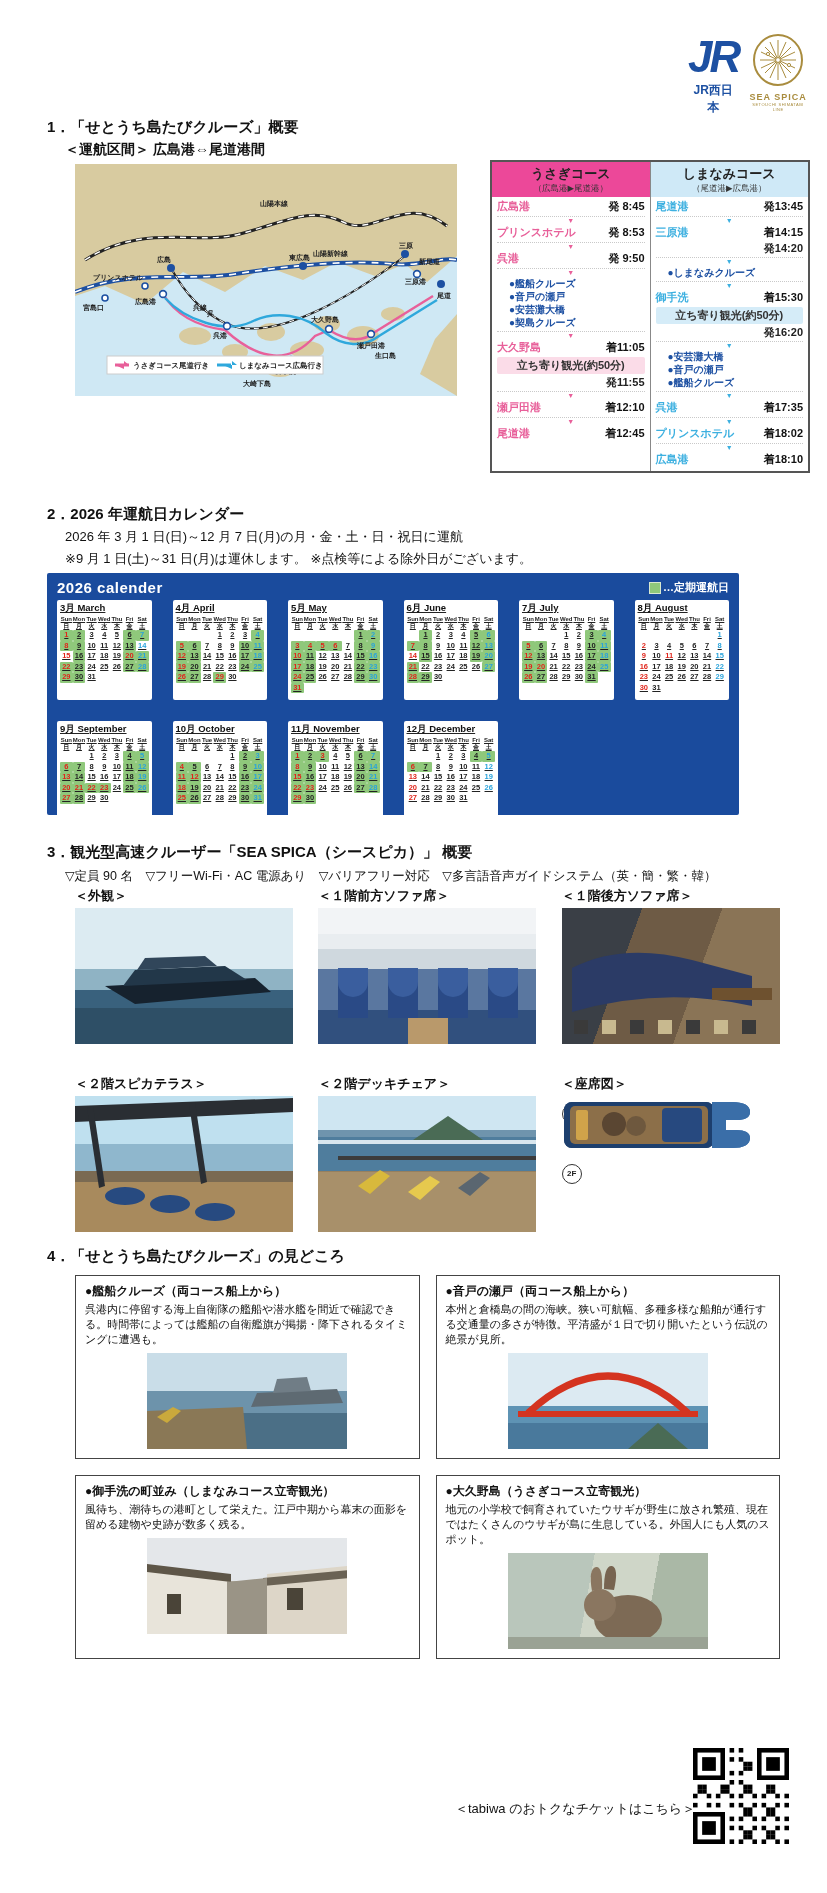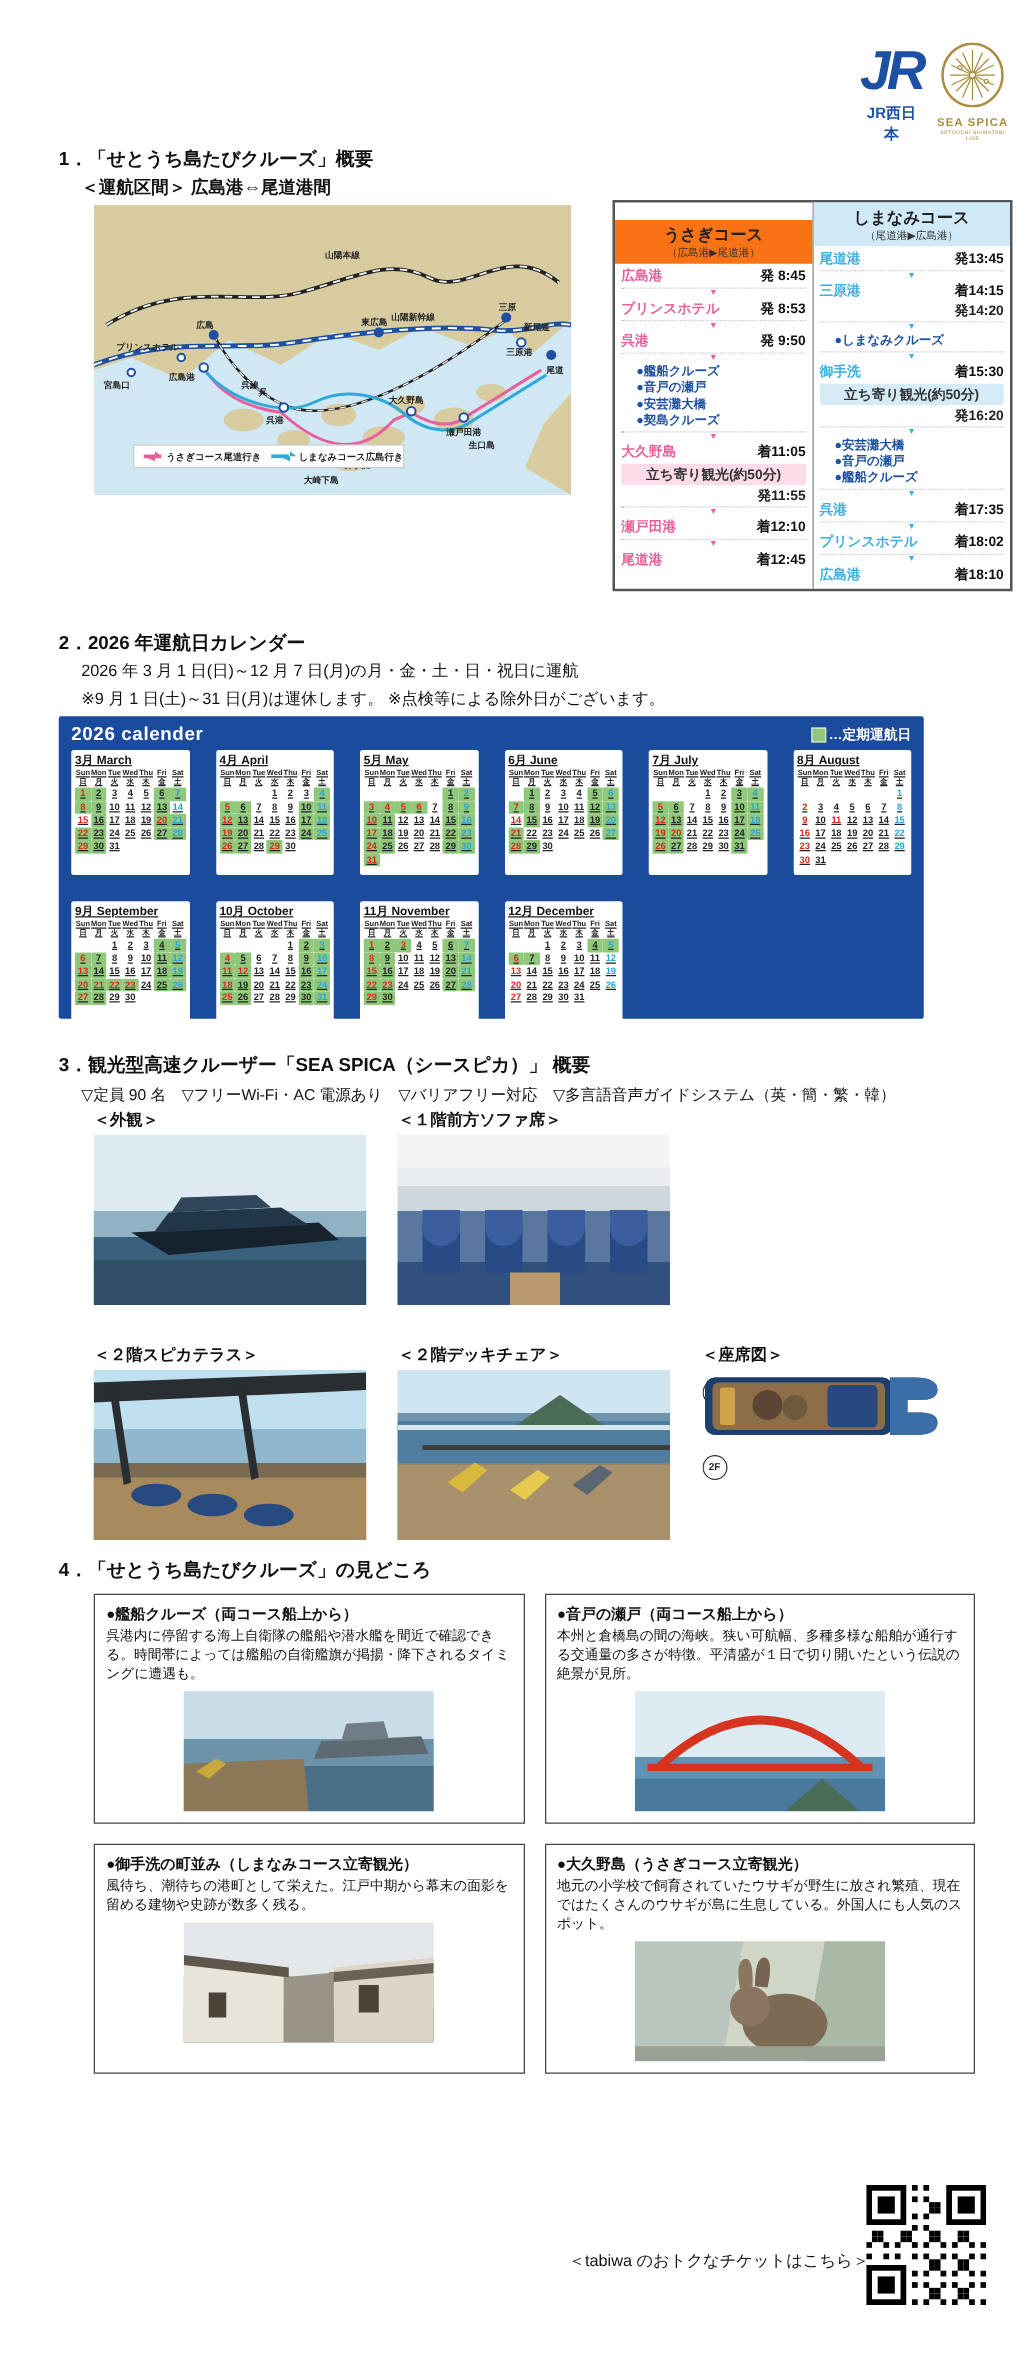--- a/index.html
+++ b/index.html
@@ -19,21 +19,21 @@
   .sec-sub{font-size:14px;font-weight:bold;color:#111;}
 
   
   #s1{position:absolute;left:47px;top:118px;width:760px;}
   #s1 .sec-sub{margin:4px 0 0 18px;}
   #map-wrap{position:absolute;left:28px;top:46px;width:382px;height:232px;}
   #timetable{position:absolute;left:443px;top:42px;width:316px;border:2px solid #555;display:flex;background:#fff;font-size:10.5px;}
   .tt-col{width:50%;display:flex;flex-direction:column;}
   .tt-col+.tt-col{border-left:1px solid #888;}
   .tt-head{text-align:center;padding:3px 0 2px;}
-  .tt-head.pink{background:#f97316;margin-top:14px;}
+  .tt-head.pink{background:#ec4899;}
   .tt-head.blue{background:#cfe9f7;}
   .tt-head .t1{font-size:13px;font-weight:bold;color:#222;display:block;}
   .tt-head .t2{font-size:8.5px;color:#333;display:block;}
   .tt-body{padding:1px 5px 3px;display:flex;flex-direction:column;}
   .tt-row{display:flex;justify-content:space-between;align-items:baseline;padding:1px 0;}
   .tt-name{font-weight:bold;font-size:11px;}
   .pinkc .tt-name{color:#e8609a;}
   .bluec .tt-name{color:#3db0e0;}
   .tt-time{font-weight:bold;color:#111;font-size:11px;}
   .tt-arrow{text-align:center;font-size:7px;line-height:7px;border-top:1px dotted #c9c9c9;margin-top:1px;}
@@ -1016,20 +1016,36 @@
               <path d="M20,70 h30 v40 h-30 z" fill="#2a4a86"></path>
               <path d="M20,60 h30 v14 a4,4 0 0 1 -30,0 z" fill="#3a5e9e"></path>
               <path d="M70,70 h30 v40 h-30 z" fill="#2a4a86"></path>
               <path d="M70,60 h30 v14 a4,4 0 0 1 -30,0 z" fill="#3a5e9e"></path>
               <path d="M120,70 h30 v40 h-30 z" fill="#2a4a86"></path>
               <path d="M120,60 h30 v14 a4,4 0 0 1 -30,0 z" fill="#3a5e9e"></path>
               <path d="M170,70 h30 v40 h-30 z" fill="#2a4a86"></path>
               <path d="M170,60 h30 v14 a4,4 0 0 1 -30,0 z" fill="#3a5e9e"></path>
               <path d="M0,0 H218 V26 H0 Z" fill="#f2f4f6"></path>
               <path d="M90,110 H130 V136 H90 Z" fill="#b9996b"></path>
+            </svg>
+          </div>
+        </div>
+        <div>
+          <div class="ph-cap">＜１階後方ソファ席＞</div>
+          <div class="ph-box ph-sofa-rear">
+            <svg width="218" height="136">
+              <path d="M10,60 q50,-26 120,-8 l60,16 v30 q-90,-20 -180,6 z" fill="#2b3b66"></path>
+              <path d="M12,112 h14 v14 h-14 z" fill="#3a3a3a"></path>
+              <path d="M40,112 h14 v14 h-14 z" fill="#c8b98f"></path>
+              <path d="M68,112 h14 v14 h-14 z" fill="#3a3a3a"></path>
+              <path d="M96,112 h14 v14 h-14 z" fill="#c8b98f"></path>
+              <path d="M124,112 h14 v14 h-14 z" fill="#3a3a3a"></path>
+              <path d="M152,112 h14 v14 h-14 z" fill="#c8b98f"></path>
+              <path d="M180,112 h14 v14 h-14 z" fill="#3a3a3a"></path>
+              <path d="M150,80 h60 v12 h-60 z" fill="#6e512f"></path>
             </svg>
           </div>
         </div>
       </div>
     <div class="photo-grid" id="pg2">
         <div>
           <div class="ph-cap">＜２階スピカテラス＞</div>
           <div class="ph-box ph-terrace">
             <svg width="218" height="136">
               <path d="M0,86 H218 V136 H0 Z" fill="#a88a5d"></path>

